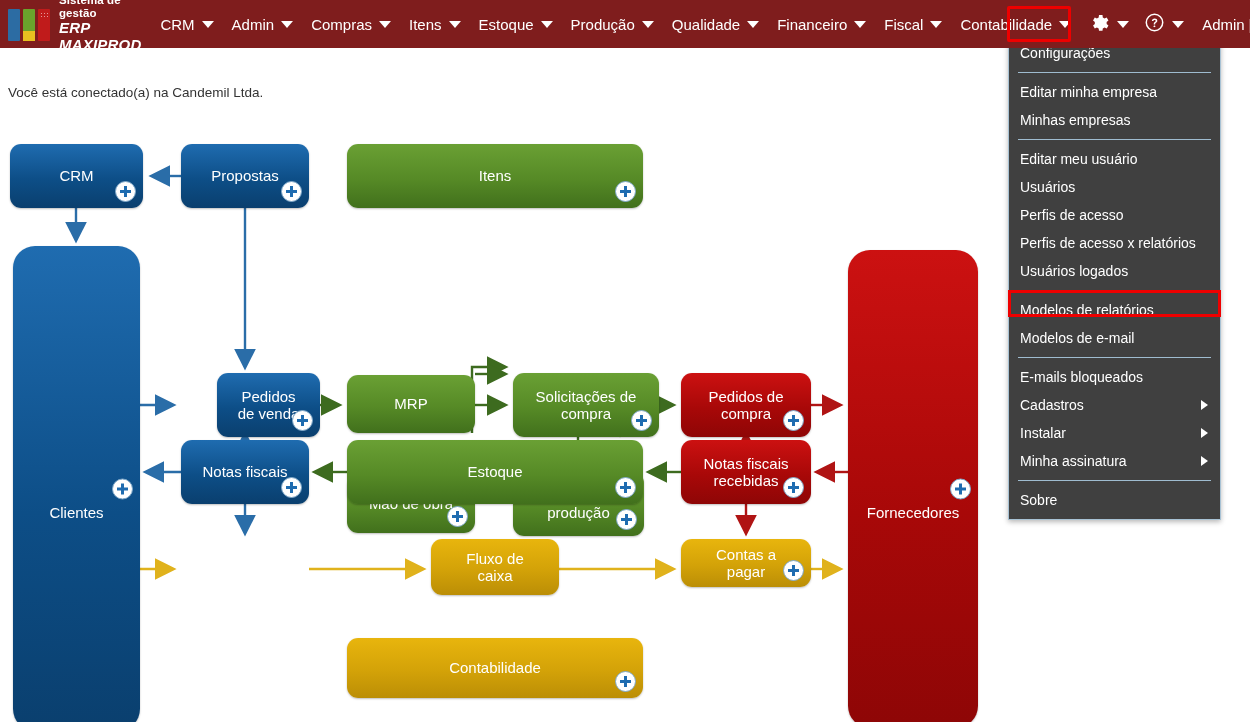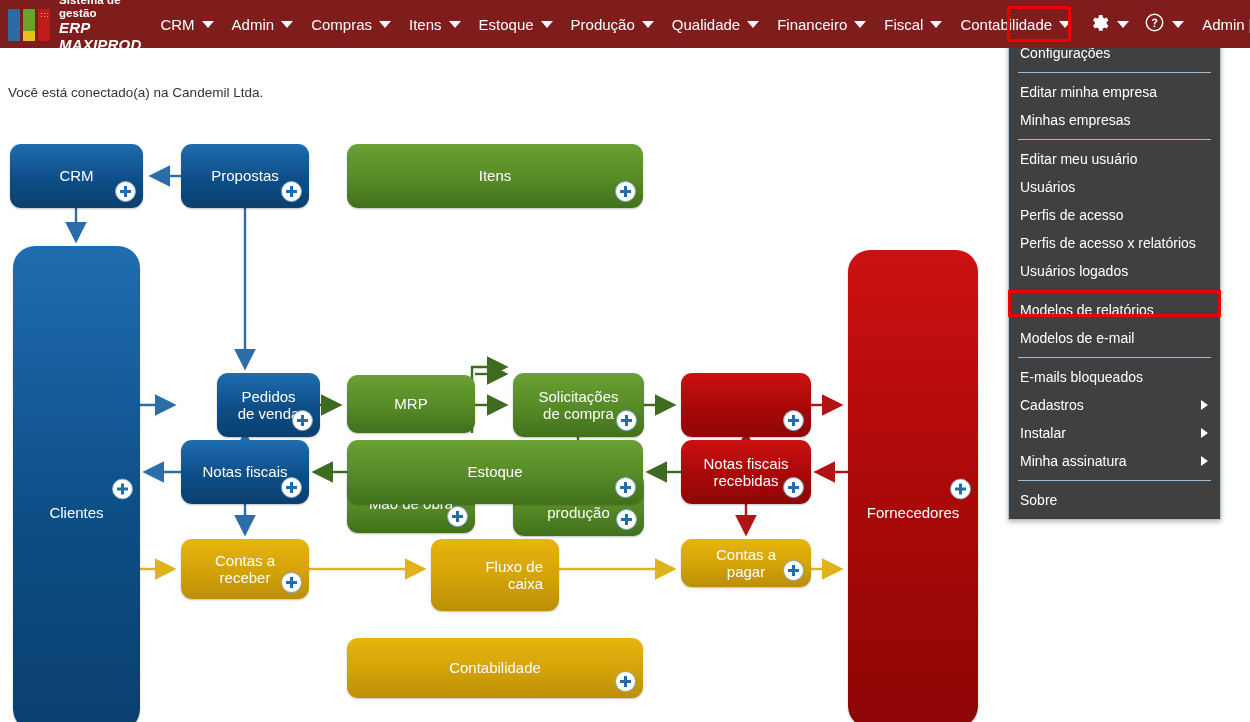--- a/index.html
+++ b/index.html
@@ -394,26 +394,27 @@
 
   <div class="node n-blue" style="left:181px; top:243px; width:103px; height:64px;margin-left:36px;">
     <span class="label">Pedidos de venda</span>
     <span class="plus"></span>
   </div>
 
   <div class="node n-green" style="left:347px; top:245px; width:128px; height:58px;">
     <span class="label">MRP</span>
   </div>
 
-  <div class="node n-green" style="left:513px; top:243px; width:131px; height:64px;">
+  <div class="node n-green" style="left:513px; top:243px; width:146px; height:64px;">
     <span class="label">Solicitações de compra</span>
     <span class="plus"></span>
   </div>
 
   <div class="node n-red" style="left:681px; top:243px; width:130px; height:64px;">
+    <span class="label">Pedidos de compra</span>
     <span class="plus"></span>
   </div>
 
   <div class="node n-red n-tall" style="left:848px; top:120px; width:130px; height:478px; border-radius:22px;">
     <span class="label">Fornecedores</span>
     <span class="plus mid"></span>
   </div>
 
   <div class="node n-green" style="left:347px; top:345px; width:128px; height:58px;">
     <span class="label">Mão de obra</span>
@@ -433,26 +434,22 @@
   <div class="node n-green" style="left:347px; top:310px; width:296px; height:64px;">
     <span class="label">Estoque</span>
     <span class="plus"></span>
   </div>
 
   <div class="node n-red" style="left:681px; top:310px; width:130px; height:64px;">
     <span class="label">Notas fiscais recebidas</span>
     <span class="plus"></span>
   </div>
 
-  <div class="node n-yellow" style="left:181px; top:409px; width:128px; height:60px;">
-    <span class="label">Contas a receber</span>
-    <span class="plus"></span>
-  </div>
-
-  <div class="node n-yellow" style="left:431px; top:409px; width:128px; height:72px;text-align:right;">
+
+  <div class="node n-yellow" style="left:431px; top:409px; width:128px; height:56px;">
     <span class="label">Fluxo de caixa</span>
   </div>
 
   <div class="node n-yellow" style="left:681px; top:409px; width:130px; height:48px;">
     <span class="label">Contas a pagar</span>
     <span class="plus"></span>
   </div>
 
   <div class="node n-yellow" style="left:347px; top:508px; width:296px; height:60px;">
     <span class="label">Contabilidade</span>

